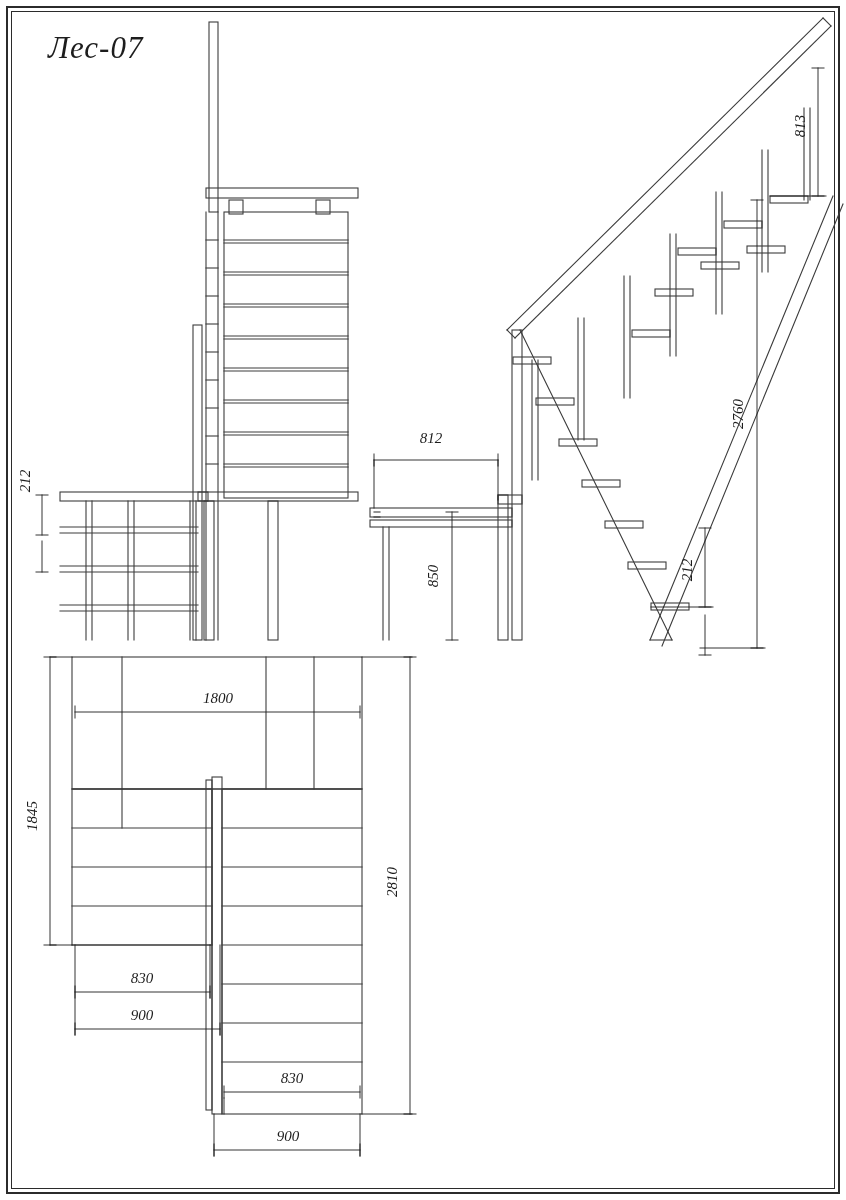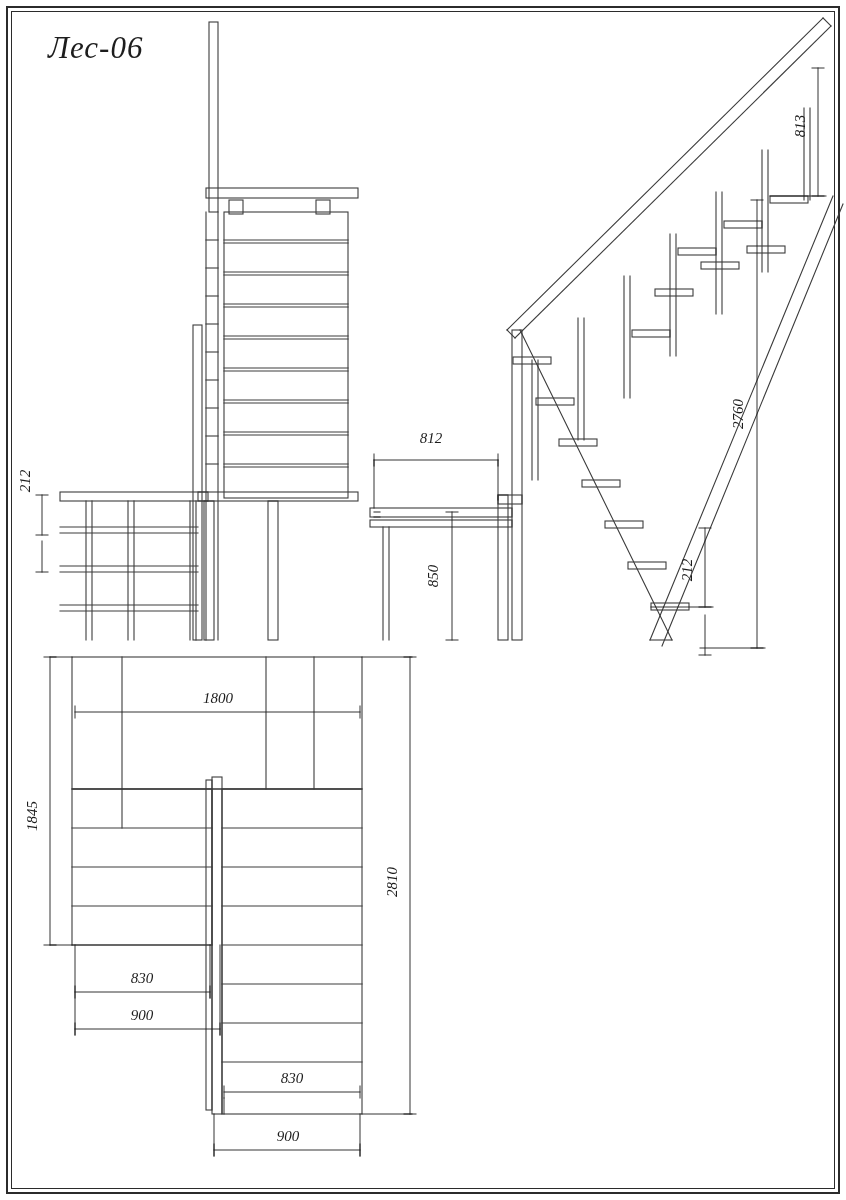--- a/index.html
+++ b/index.html
@@ -61,21 +61,21 @@
   }
 </style>
 </head>
 <body>
 
 <div id="sheet">
 
   <div class="border-outer"></div>
   <div class="border-inner"></div>
 
-  <div id="title">Лес-06</div>
+  <div id="title">Лес-07</div>
 
   <svg class="draw" viewBox="0 0 846 1200" xmlns="http://www.w3.org/2000/svg">
     <g stroke="#3c3c3c" fill="none" stroke-width="1.1" stroke-linecap="square">
 
       <g>
 
         <rect x="209" y="22" width="9" height="190"></rect>
 
         <line x1="206" y1="212" x2="206" y2="640"></line>
         <line x1="218" y1="212" x2="218" y2="640"></line>

